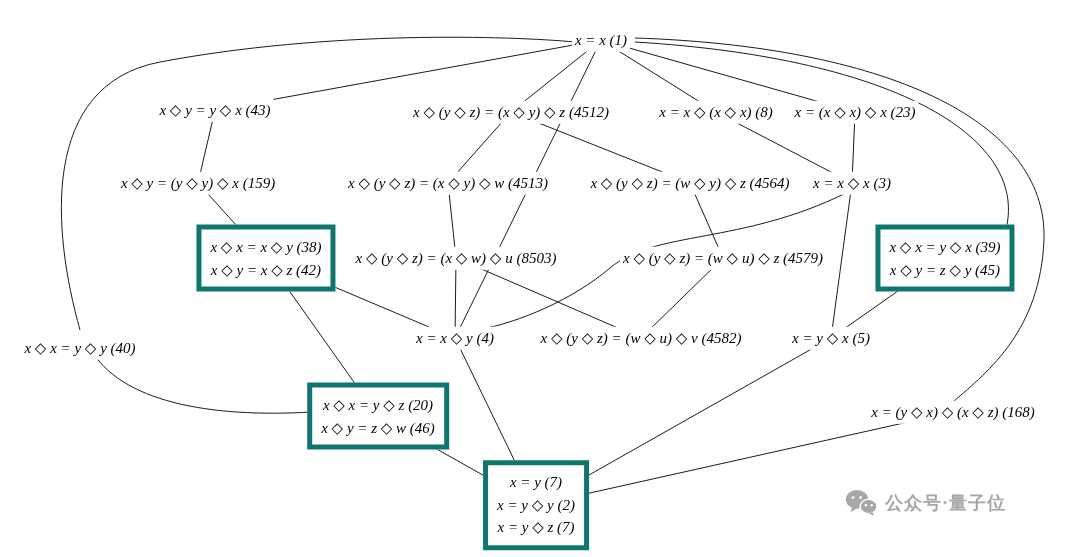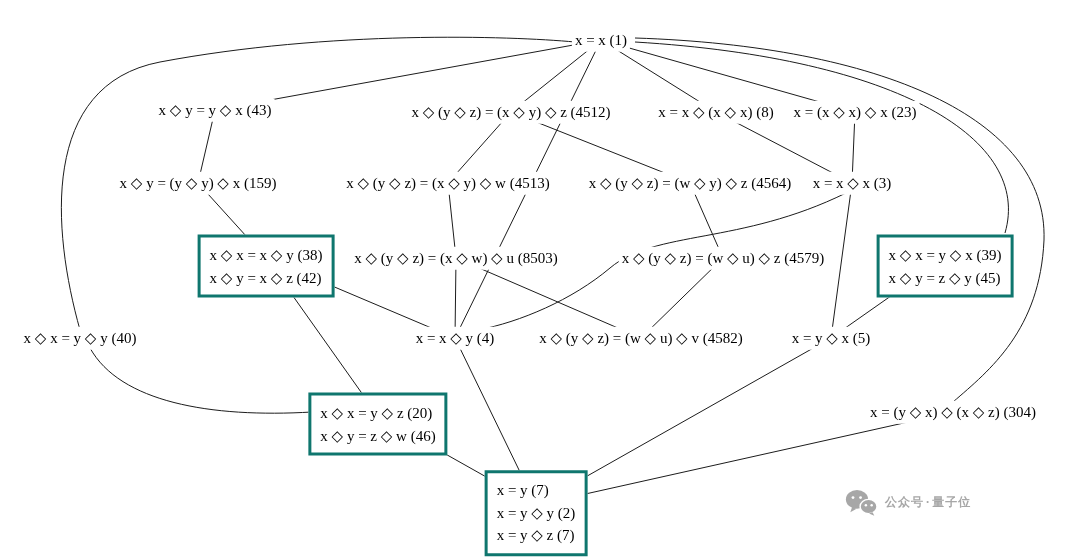--- a/index.html
+++ b/index.html
@@ -13,34 +13,35 @@
   #edges{position:absolute;left:0;top:0;width:1080px;height:557px;}
   #edges line,#edges path{stroke:#1c1c1c;stroke-width:1;fill:none;}
   .node{
     position:absolute;
     transform:translate(-50%,-50%);
     background:#ffffff;
     white-space:nowrap;
     font-size:15px;
     color:#000000;
     padding:0 3px;
+    text-align:center;
     line-height:1.5;
+    font-style:italic;
   }
   .node.boxed{
-    border:3px solid #0f766e;
+    border:5px solid #0f766e;
     padding:6px 9px;
-    margin-top:8px;
   }
   .watermark{
     position:absolute;
     left:845px;top:489px;
     display:flex;align-items:center;gap:8px;
     color:#a7a7a7;
-    font-family:Liberation Mono, monospace;
-    font-size:12px;
+    font-family:Liberation Serif, serif;
+    font-size:18px;
     font-weight:600;
     letter-spacing:1px;
     user-select:none;
   }
   .watermark svg{display:block;}
 </style>
 </head>
 <body>
 
 <div id="stage">
@@ -110,38 +111,38 @@
       <div class="node" style="left: 456px; top: 258px;">
         <div class="nline">x ◇ (y ◇ z) = (x ◇ w) ◇ u (8503)</div>
       </div>
       <div class="node" style="left: 723px; top: 258px;">
         <div class="nline">x ◇ (y ◇ z) = (w ◇ u) ◇ z (4579)</div>
       </div>
       <div class="node boxed" style="left: 945px; top: 258px;">
         <div class="nline">x ◇ x = y ◇ x (39)</div>
         <div class="nline">x ◇ y = z ◇ y (45)</div>
       </div>
-      <div class="node" style="left: 80px; top: 338px;">
+      <div class="node" style="left: 80px; top: 348px;">
         <div class="nline">x ◇ x = y ◇ y (40)</div>
       </div>
       <div class="node" style="left: 455px; top: 338px;">
         <div class="nline">x = x ◇ y (4)</div>
       </div>
       <div class="node" style="left: 641px; top: 338px;">
         <div class="nline">x ◇ (y ◇ z) = (w ◇ u) ◇ v (4582)</div>
       </div>
       <div class="node" style="left: 831px; top: 338px;">
         <div class="nline">x = y ◇ x (5)</div>
       </div>
       <div class="node boxed" style="left: 378px; top: 416px;">
         <div class="nline">x ◇ x = y ◇ z (20)</div>
         <div class="nline">x ◇ y = z ◇ w (46)</div>
       </div>
       <div class="node" style="left: 953px; top: 412px;">
-        <div class="nline">x = (y ◇ x) ◇ (x ◇ z) (304)</div>
+        <div class="nline">x = (y ◇ x) ◇ (x ◇ z) (168)</div>
       </div>
       <div class="node boxed" style="left: 536px; top: 505px;">
         <div class="nline">x = y (7)</div>
         <div class="nline">x = y ◇ y (2)</div>
         <div class="nline">x = y ◇ z (7)</div>
       </div>
     </div>
 
   <div class="watermark">
     <svg width="32" height="27" viewBox="0 0 36 30">

